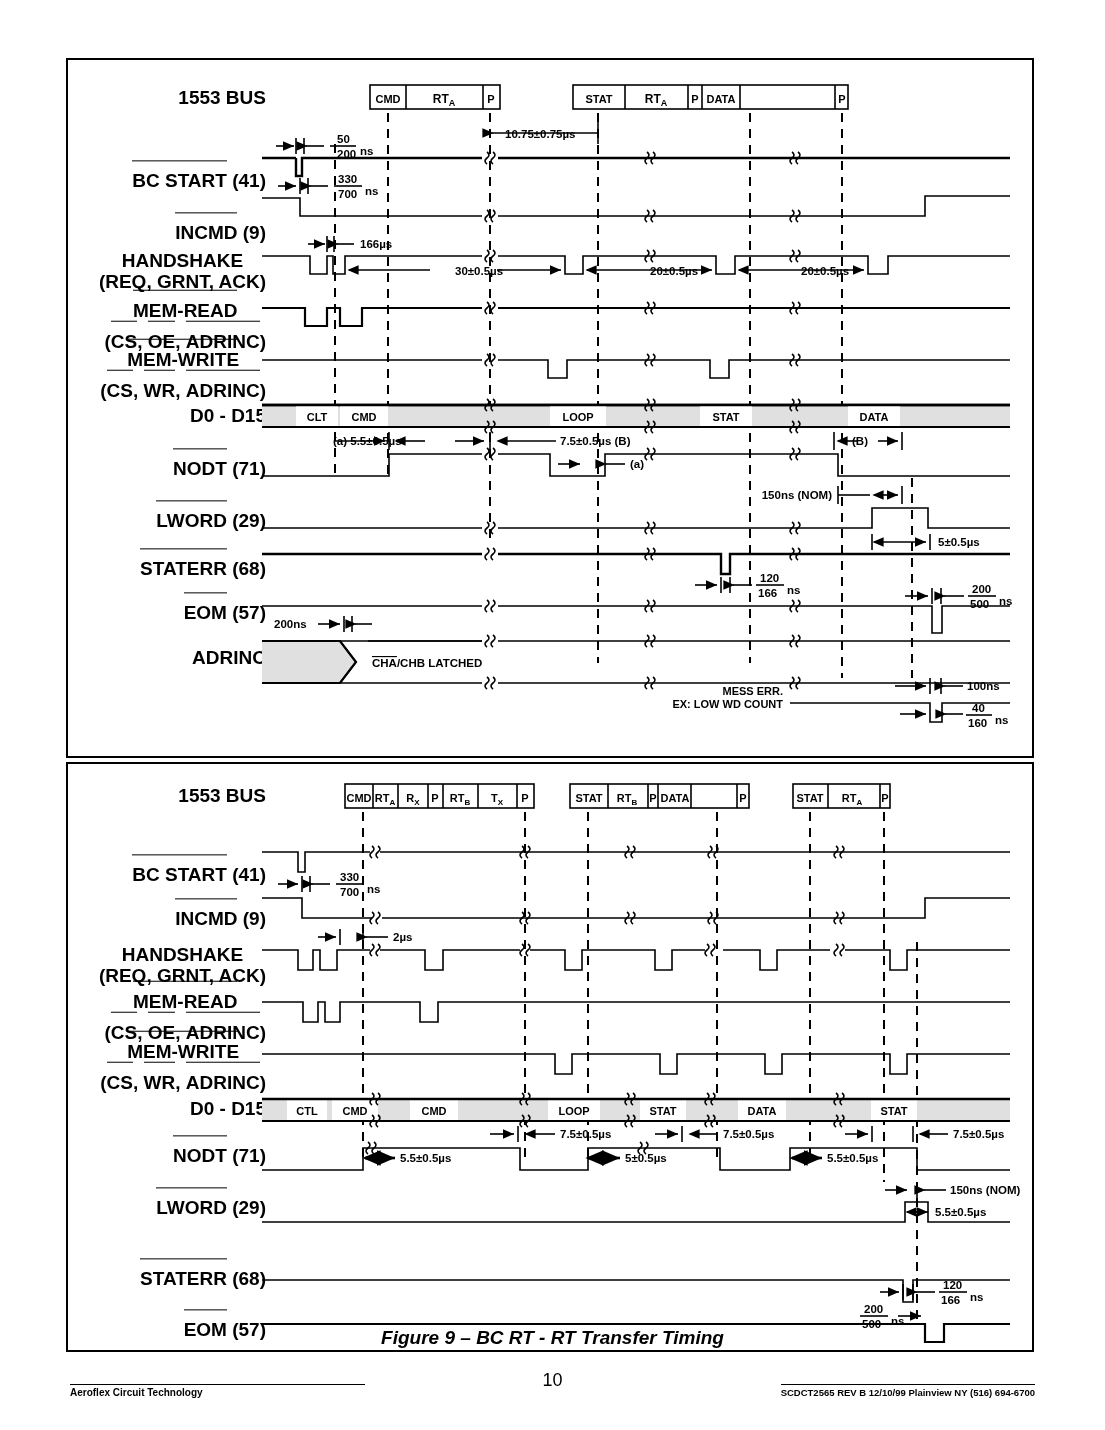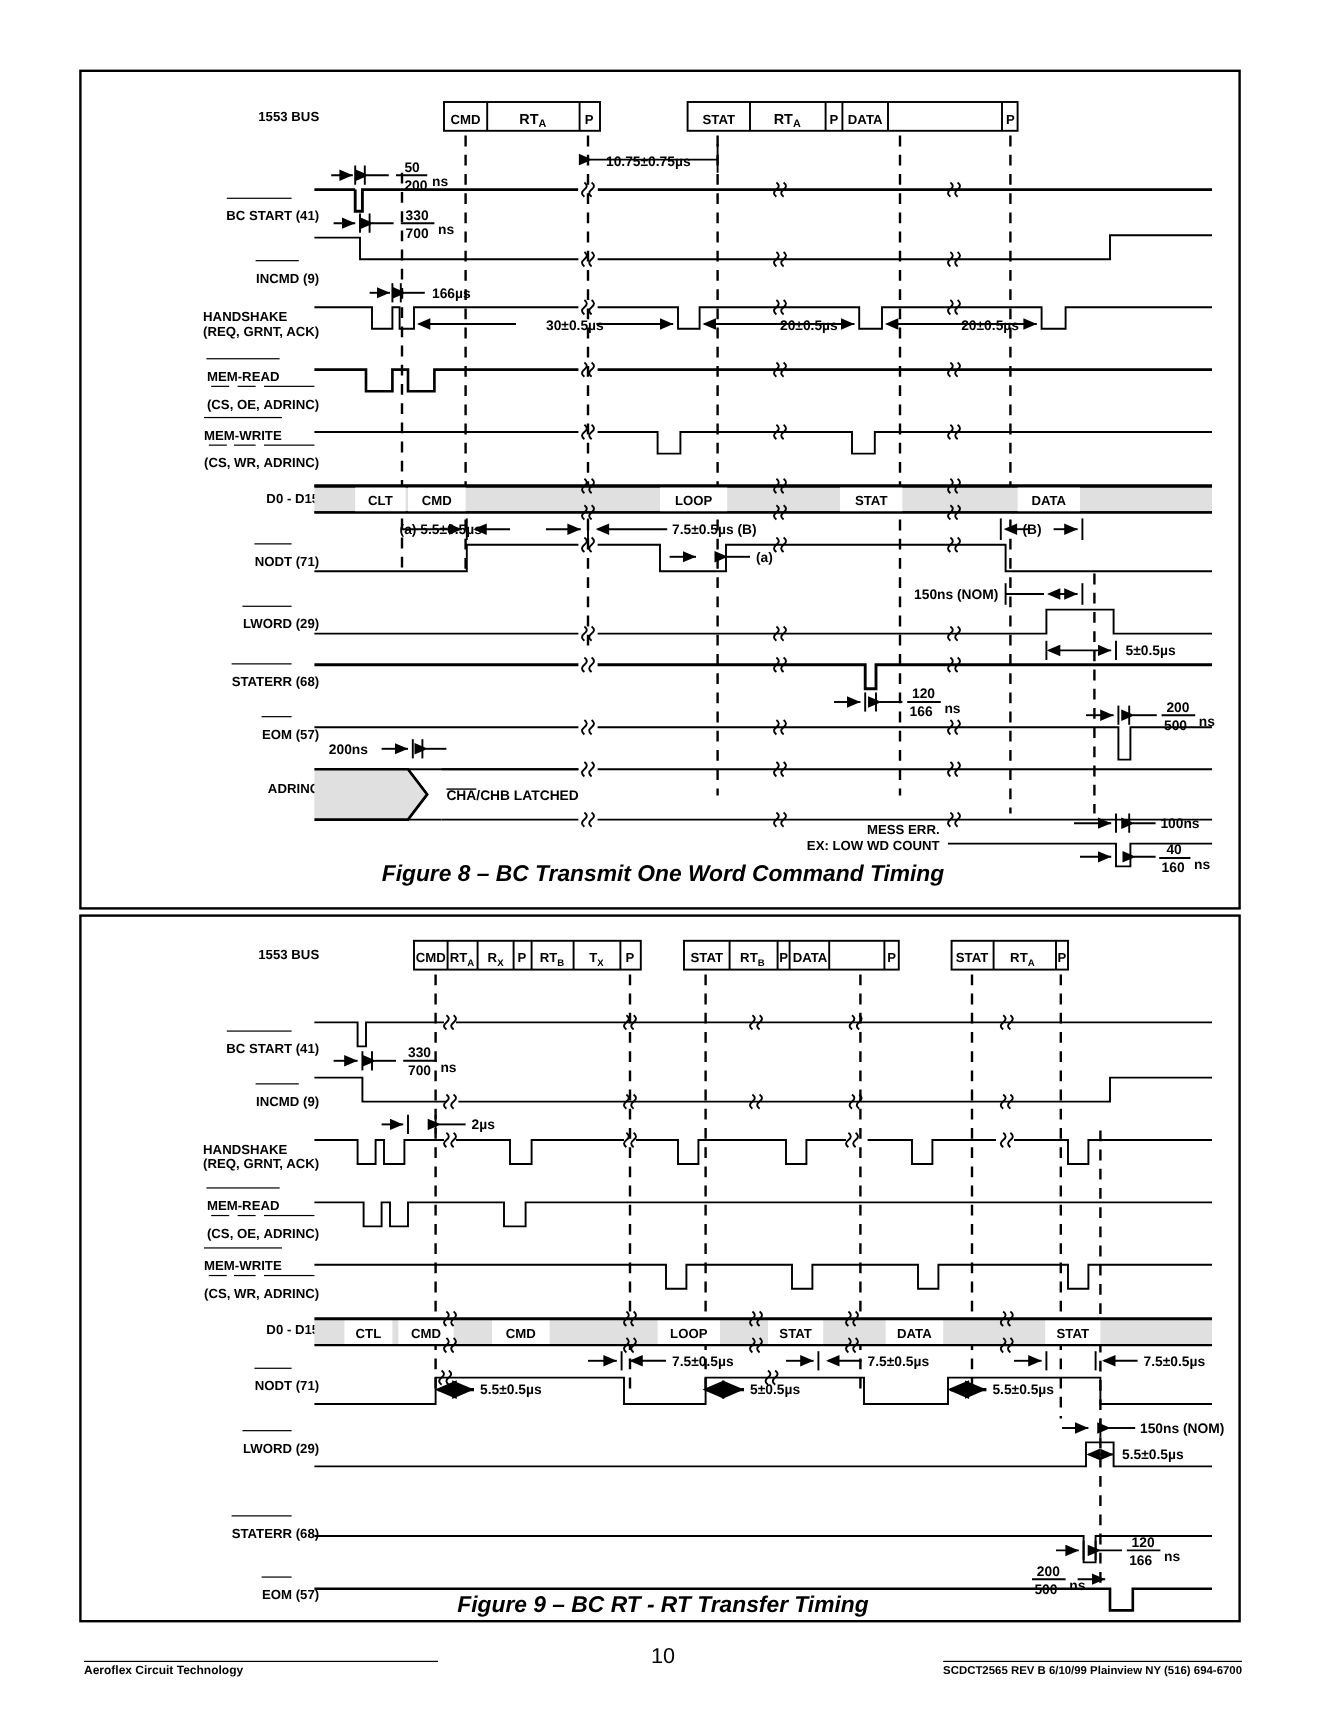--- a/index.html
+++ b/index.html
@@ -2,21 +2,21 @@
 <html><head>
 <meta charset="utf-8">
 <style>
   html,body{margin:0;padding:0;background:#fff;}
   body{width:1105px;height:1430px;font-family:"Liberation Sans",sans-serif;color:#000;position:relative;}
   .page{position:absolute;inset:0;}
   .fig-box{position:absolute;border:2px solid #000;box-sizing:border-box;}
   #fig8-box{left:66px;top:58px;width:968px;height:700px;}
   #fig9-box{left:66px;top:762px;width:968px;height:590px;}
   svg{display:block;}
-  .lbl{font-weight:bold;font-size:11px;line-height:1.12;text-align:left;}
+  .lbl{font-weight:bold;font-size:19px;line-height:1.12;text-align:center;}
   .ovl{border-top:1.6px solid #000;display:inline-block;padding-top:10px;line-height:1.05;}
   .rowlabel{position:absolute;right:0;transform:translateY(-50%);white-space:nowrap;}
   .figcap{position:absolute;font-style:italic;font-weight:bold;font-size:19px;text-align:center;width:100%;}
   .foot-left{position:absolute;left:70px;top:1384px;font-size:10px;font-weight:bold;width:295px;border-top:1.6px solid #000;padding-top:2px;}
   .foot-right{position:absolute;right:70px;top:1384px;font-size:9.5px;font-weight:bold;border-top:1.6px solid #000;padding-top:2px;text-align:right;}
   .foot-page{position:absolute;left:0;width:100%;text-align:center;top:1370px;font-size:18px;}
   .lblcol{position:absolute;width:200px;}
   .t{font-size:11px;font-weight:bold;}
 </style>
 </head>
@@ -362,21 +362,20 @@
       <text x="783" y="637" text-anchor="end" font-size="11">MESS ERR.</text>
       <text x="783" y="650" text-anchor="end" font-size="11">EX: LOW WD COUNT</text>
       <text x="967" y="632" font-size="11.5">100ns</text>
       <text x="972" y="654" font-size="11.5">40</text>
       <line x1="966" y1="657" x2="992" y2="657" stroke="#000" stroke-width="1.6"></line>
       <text x="968" y="669" font-size="11.5">160</text>
       <text x="995" y="666" font-size="11.5">ns</text>
     </g>
   </svg>
 
-  <div class="figcap" style="top:718px;">Figure 8 – BC Transmit One Word Command Timing</div>
 
   <div class="fig-box" id="fig9-box"></div>
 
   <div class="lblcol" style="left:66px;top:762px;">
     <div class="rowlabel lbl" style="top:34px;"><span>1553 BUS</span></div>
     <div class="rowlabel lbl" style="top:108px;"><span class="ovl">BC START</span> <span>(41)</span></div>
     <div class="rowlabel lbl" style="top:152px;"><span class="ovl">INCMD</span> <span>(9)</span></div>
     <div class="rowlabel lbl" style="top:203px;"><span>HANDSHAKE</span><br><span>(REQ, GRNT, ACK)</span></div>
     <div class="rowlabel lbl" style="top:250px;"><span class="ovl">MEM-READ</span><br>(<span class="ovl">CS</span>, <span class="ovl">OE</span>, <span class="ovl">ADRINC</span>)</div>
     <div class="rowlabel lbl" style="top:300px;"><span class="ovl">MEM-WRITE</span><br>(<span class="ovl">CS</span>, <span class="ovl">WR</span>, <span class="ovl">ADRINC</span>)</div>
@@ -608,15 +607,15 @@
       <line x1="860" y1="554" x2="888" y2="554" stroke="#000" stroke-width="1.6"></line>
       <text x="862" y="566" font-size="11.5">500</text>
       <text x="891" y="563" font-size="11.5">ns</text>
     </g>
   </svg>
 
   <div class="figcap" style="top:1327px;">Figure 9 – BC RT - RT Transfer Timing</div>
 
   <div class="foot-left">Aeroflex Circuit Technology</div>
   <div class="foot-page">10</div>
-  <div class="foot-right">SCDCT2565 REV B  6/10/99  Plainview NY (516) 694-6700</div>
+  <div class="foot-right">SCDCT2565 REV B  12/10/99  Plainview NY (516) 694-6700</div>
 
 </div>
 
 </body></html>

